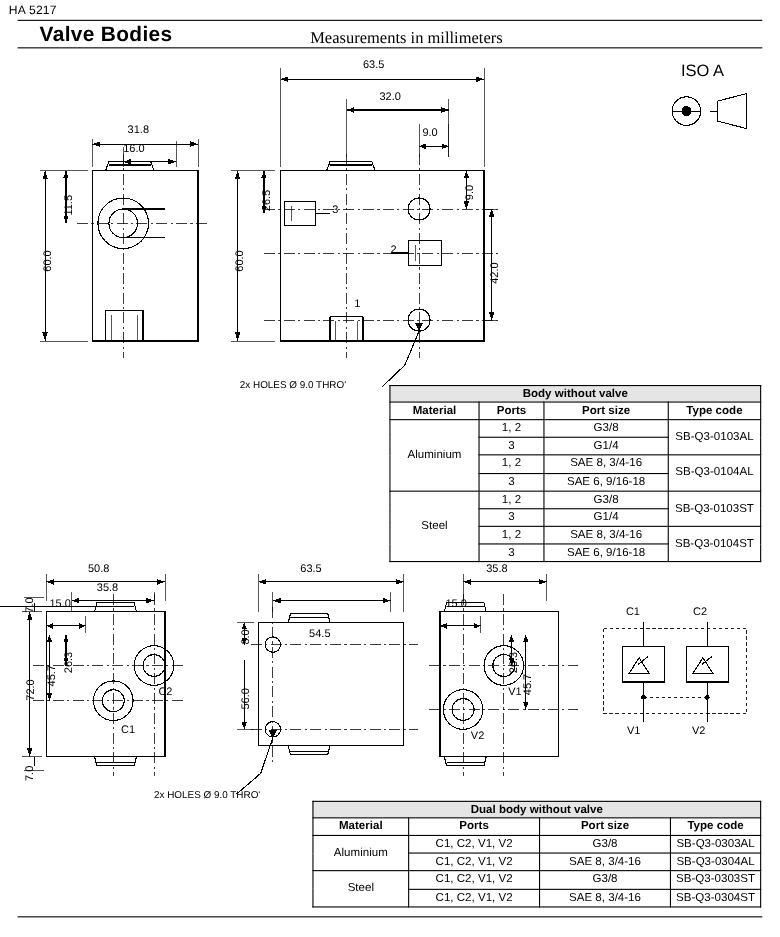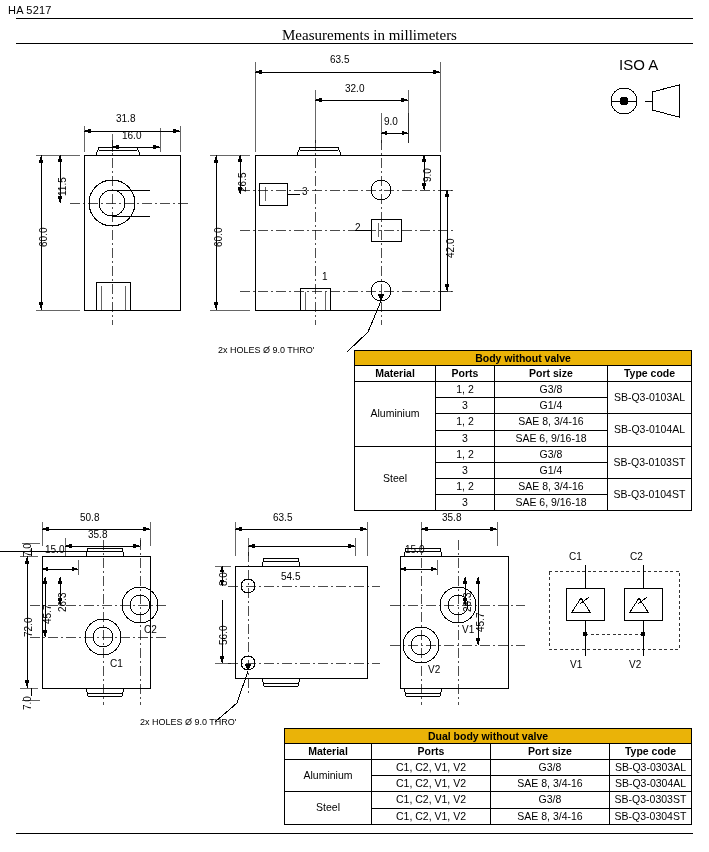--- a/index.html
+++ b/index.html
@@ -103,33 +103,34 @@
   table.spec th {
     font-weight: bold;
   }
   table.spec caption {
     caption-side: top;
     border: 1px solid #000;
     border-bottom: none;
     font-weight: bold;
     font-size: 10.5px;
     padding: 1px 0;
-    background: #eab308;
+    background: #e5e5e5;
   }
   #tbl-single { left: 354px; top: 350px; width: 338px; }
   #tbl-dual   { left: 284px; top: 728px; width: 408px; }
   #tbl-single td.mat, #tbl-dual td.mat { font-weight: normal; }
 </style>
 </head>
 <body>
 
 <div id="page">
 
   <div class="doc-code">HA 5217</div>
   <div class="header-band"></div>
+  <div class="header-title">Valve Bodies</div>
   <div class="header-sub">Measurements in millimeters</div>
   <div class="iso-label">ISO A</div>
 
   <svg class="svg-layer" viewBox="0 0 709 852">
     <g fill="none" stroke="#000" stroke-width="1" shape-rendering="crispEdges">
 
       <rect x="84" y="155" width="96" height="155"></rect>
 
       <path d="M96,155 L99,147 L137,147 L140,155"></path>
       <path d="M99,150 L137,150" stroke-dasharray="0"></path>
@@ -391,21 +392,21 @@
       <circle cx="585" cy="634" r="2.2" fill="#000" stroke="none"></circle>
       <circle cx="643" cy="634" r="2.2" fill="#000" stroke="none"></circle>
       <line x1="585" y1="565" x2="585" y2="571"></line>
       <line x1="643" y1="565" x2="643" y2="571"></line>
       <line x1="585" y1="649" x2="585" y2="656"></line>
       <line x1="643" y1="649" x2="643" y2="656"></line>
     </g>
   </svg>
 
   <div class="lbl" style="left:116px; top:113px;">31.8</div>
-  <div class="lbl" style="left:122px; top:130px;">16.0</div>
+  <div class="lbl" style="left:112px; top:130px;">16.0</div>
   <div class="vert" style="left:38px; top:247px;">60.0</div>
   <div class="vert" style="left:57px; top:196px;">11.5</div>
 
   <div class="lbl" style="left:330px; top:54px;">63.5</div>
   <div class="lbl" style="left:345px; top:83px;">32.0</div>
   <div class="lbl" style="left:384px; top:116px;">9.0</div>
   <div class="vert" style="left:422px; top:182px;">9.0</div>
   <div class="vert" style="left:213px; top:247px;">60.0</div>
   <div class="vert" style="left:237px; top:192px;">26.5</div>
   <div class="vert" style="left:445px; top:258px;">42.0</div>

